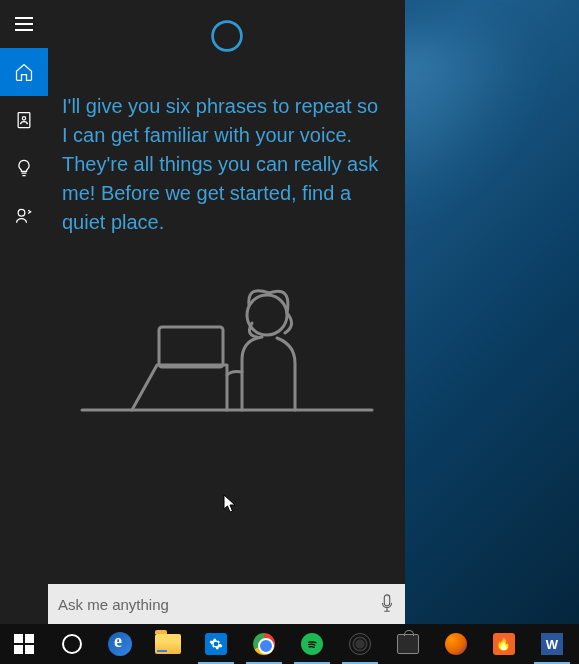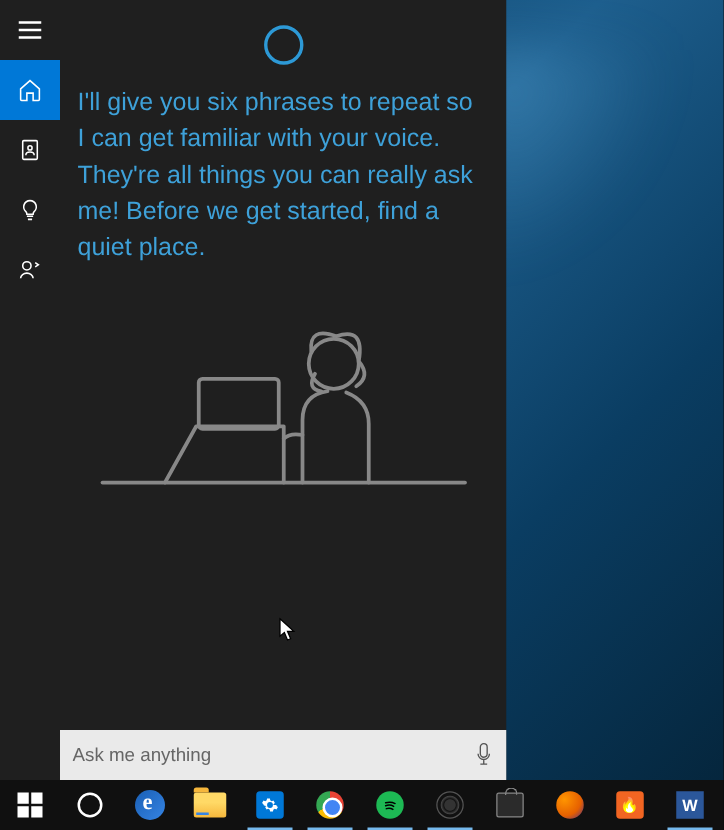--- a/index.html
+++ b/index.html
@@ -63,20 +63,21 @@
     .cortana-ring {
       margin: 18px auto 14px;
       width: 36px; height: 36px;
     }
     .instruction-text {
       color: #3ea1d9;
       font-size: 20px;
       line-height: 1.45;
       padding: 0 22px 0 14px;
       font-weight: 400;
+      margin-top: 24px;
     }
     .illustration {
       margin: 28px auto 0;
       width: 300px;
       height: 150px;
       position: relative;
     }
     .illustration svg { width: 100%; height: 100%; }
     .start-button {
       margin: 30px 0 0 14px;

